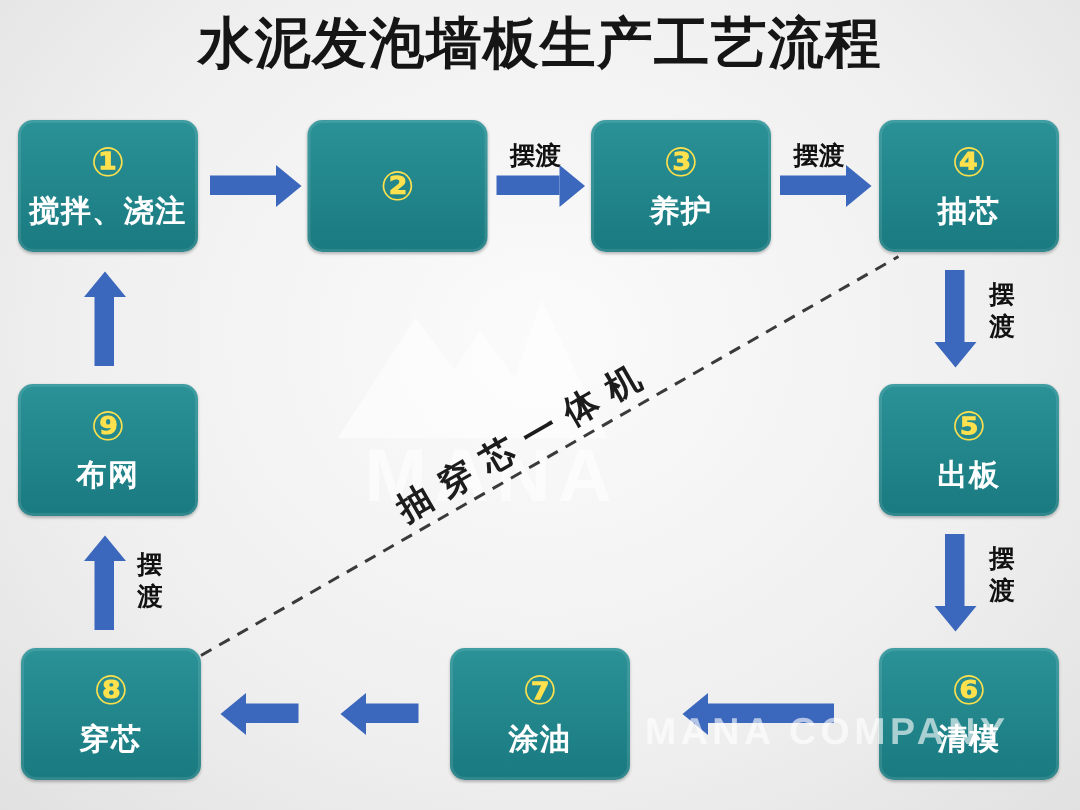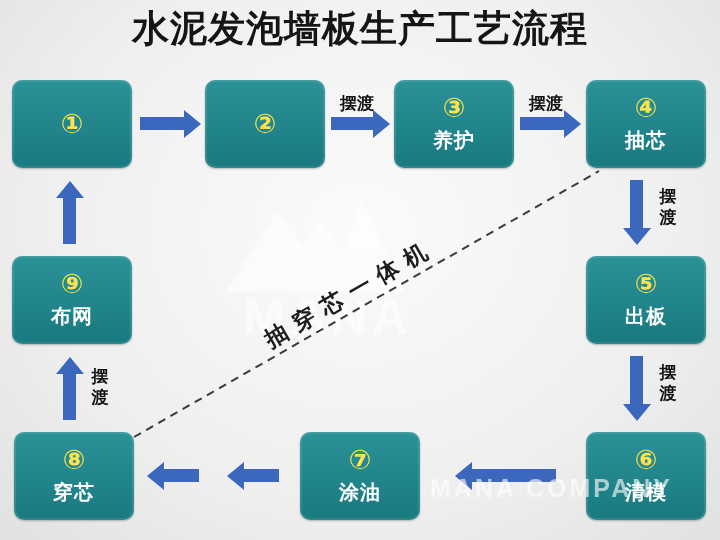--- a/index.html
+++ b/index.html
@@ -59,20 +59,21 @@
   <div class="title">水泥发泡墙板生产工艺流程</div>
 
   <svg class="wm-logo-mark" width="180" height="100" viewBox="0 0 180 100">
     <polygon points="0,100 52,20 78,54 95,28 118,60 136,8 180,100" fill="rgba(255,255,255,0.55)"></polygon>
   </svg>
   <div class="wm wm-logo-text">MANA</div>
   <div class="wm wm-bottom">MANA COMPANY</div>
 
   <div class="box" style="left:12px; top:80px;">
     <div class="num">①</div>
+    <div class="lbl">搅拌、浇注</div>
   </div>
   <div class="box" style="left:205px; top:80px;">
     <div class="num">②</div>
   </div>
   <div class="box" style="left:394px; top:80px;">
     <div class="num">③</div>
     <div class="lbl">养护</div>
   </div>
   <div class="box" style="left:586px; top:80px;">
     <div class="num">④</div>

